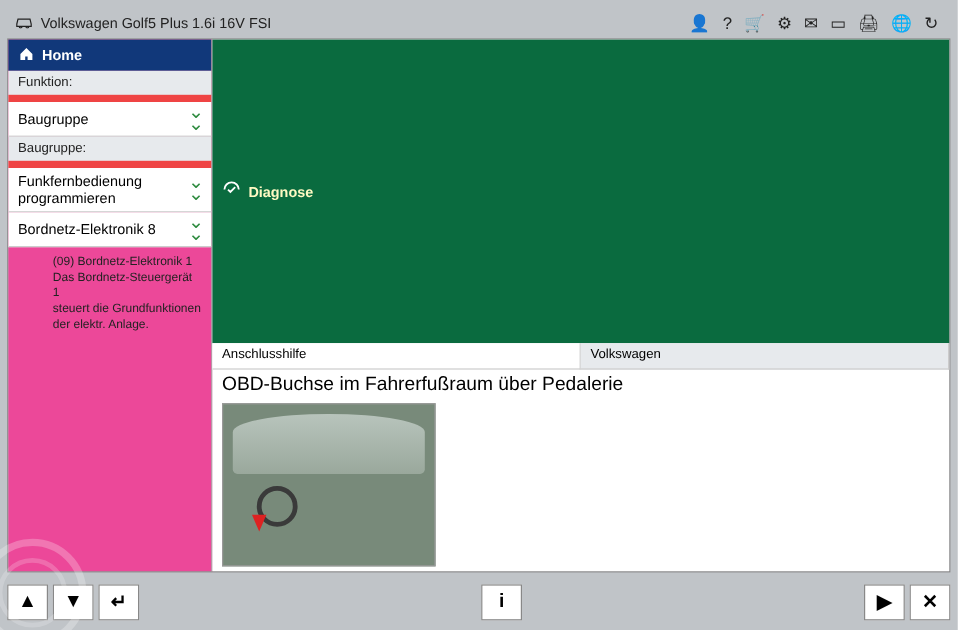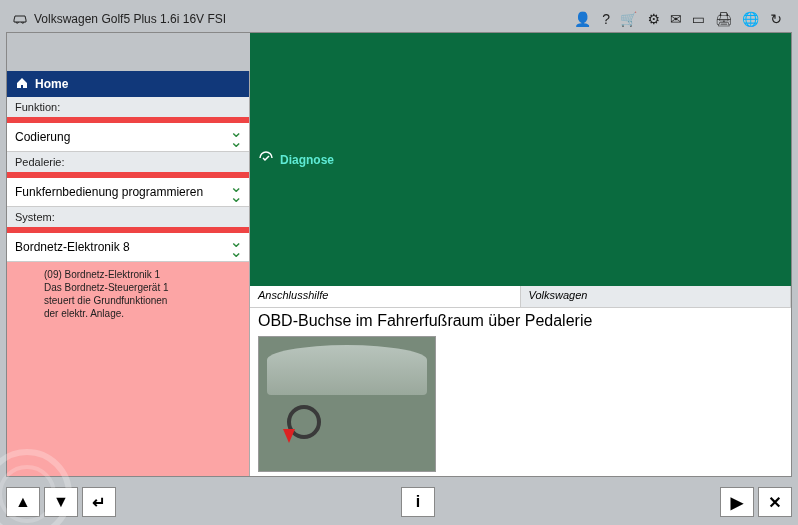--- a/index.html
+++ b/index.html
@@ -3,30 +3,30 @@
 <meta charset="utf-8">
 <style>
 * { margin: 0; padding: 0; box-sizing: border-box; }
 body { font-family: Arial, sans-serif; font-size: 12px; background: #c0c4c8; width: 798px; height: 525px; overflow: hidden; position: relative; }
 .app-frame { background: #c0c4c8; padding: 6px; height: 100%; display: flex; flex-direction: column; }
 .titlebar { height: 26px; display: flex; align-items: center; padding: 0 6px; color: #222; font-weight: normal; }
 .titlebar .car-logo { margin-right: 6px; }
 .toolbar-icons { margin-left: auto; display: flex; gap: 10px; align-items: center; padding-right: 4px; }
 .toolbar-icons span { font-size: 14px; cursor: pointer; color: #222; }
 .main-row { display: flex; height: calc(100% - 68px); border: 1px solid #888; }
-.sidebar { width: 243px; background: #fca5a5; display: flex; flex-direction: column; border-right: 1px solid #aaa; margin-top: 38px; }
+.sidebar { width: 170px; background: #ec4899; display: flex; flex-direction: column; border-right: 1px solid #aaa; }
 .home-bar { background: #11387a; color: #fff; height: 26px; display: flex; align-items: center; padding: 0 8px; gap: 6px; font-weight: bold; }
-.diag-bar { background: #0a6b3f; color: #5eead4; height: 26px; display: flex; align-items: center; padding: 0 8px; gap: 6px; font-weight: bold; flex: 1; }
+.diag-bar { background: #0a6b3f; color: #fef9c3; height: 26px; display: flex; align-items: center; padding: 0 8px; gap: 6px; font-weight: bold; flex: 1; }
 .section-label { background: #e7eaed; padding: 4px 8px; font-size: 11px; color: #222; border-bottom: 6px solid #ef4444; }
 .dropdown { display: flex; align-items: center; justify-content: space-between; padding: 4px 6px 4px 8px; border-bottom: 1px solid #ccc; font-size: 12px; cursor: pointer; background: #fff; }
 .dropdown .chev { color: #2e8b3f; font-size: 16px; line-height: 10px; }
 .chev-stack { display: flex; flex-direction: column; line-height: 6px; }
 .info-text { padding: 6px 8px; font-size: 10px; color: #222; line-height: 1.3; }
 .content { flex: 1; background: #fff; display: flex; flex-direction: column; }
-.tabs-row { display: flex; height: 22px; font-style: italic; }
+.tabs-row { display: flex; height: 22px; }
 .tab { flex: 1; padding: 3px 8px; font-size: 11px; background: #e7eaed; border-bottom: 1px solid #ccc; border-right: 1px solid #ccc; }
 .tab.active { background: #fff; }
 .content-body { padding: 4px 8px; font-size: 16px; }
 .dash-img { width: 178px; height: 136px; margin-top: 6px; background: #788a7a; position: relative; border: 1px solid #999; }
 .dash-img::before { content: ""; position: absolute; top: 8px; left: 8px; right: 8px; height: 50px; background: linear-gradient(#b8c4bc,#9aa89c); border-radius: 50% 50% 4px 4px / 30% 30% 4px 4px; }
 .dash-img .wheel { position: absolute; left: 28px; top: 68px; width: 34px; height: 34px; border: 4px solid #3a3a3a; border-radius: 50%; }
 .dash-img .marker { position: absolute; left: 24px; top: 92px; width: 0; height: 0; border-left: 6px solid transparent; border-right: 6px solid transparent; border-top: 14px solid #d22; }
 .bottom-bar { position: absolute; left: 6px; right: 6px; bottom: 6px; height: 34px; display: flex; align-items: center; gap: 4px; }
 .btn { width: 34px; height: 30px; background: #fff; border: 1px solid #888; display: flex; align-items: center; justify-content: center; font-size: 16px; cursor: pointer; font-weight: bold; }
 .btn-info { margin: 0 auto; }
@@ -63,35 +63,34 @@
       <div class="home-bar">
         <span>
           <svg width="14" height="14" viewBox="0 0 14 14">
               <path d="M2 7 L7 2 L12 7 L12 12 L8 12 L8 9 L6 9 L6 12 L2 12 Z" fill="#fff"></path>
             </svg>
         </span>
         <span>Home</span>
       </div>
       <div class="section-label">Funktion:</div>
       <div class="dropdown">
-        <span>Codierung</span>
+        <span>Baugruppe</span>
         <span class="chev-stack">
             <span class="chev">⌄</span>
             <span class="chev">⌄</span>
           </span>
       </div>
-      <div class="section-label">Pedalerie:</div>
+      <div class="section-label">Baugruppe:</div>
       <div class="dropdown">
         <span>Funkfernbedienung programmieren</span>
         <span class="chev-stack">
             <span class="chev">⌄</span>
             <span class="chev">⌄</span>
           </span>
       </div>
-      <div class="section-label">System:</div>
       <div class="dropdown">
         <span>Bordnetz-Elektronik 8</span>
         <span class="chev-stack">
             <span class="chev">⌄</span>
             <span class="chev">⌄</span>
           </span>
       </div>
       <div class="info-text" style="white-space:pre-line;padding-left:37px;">(09) Bordnetz-Elektronik 1
 Das Bordnetz-Steuergerät 1
 steuert die Grundfunktionen

